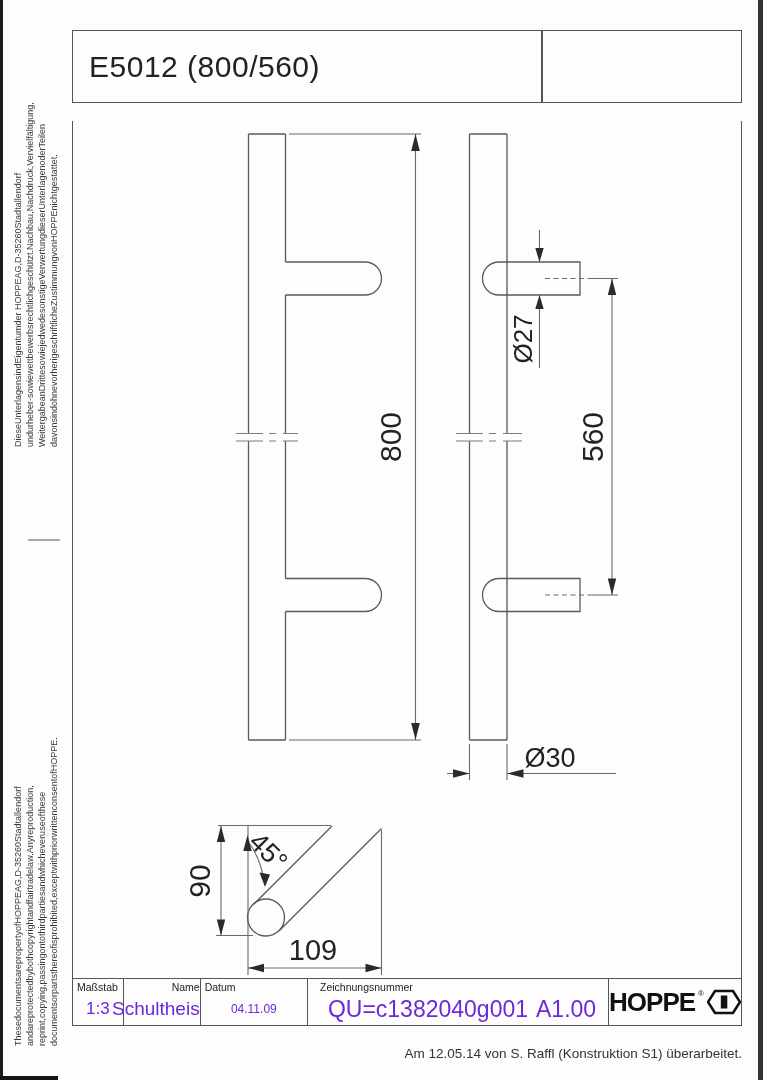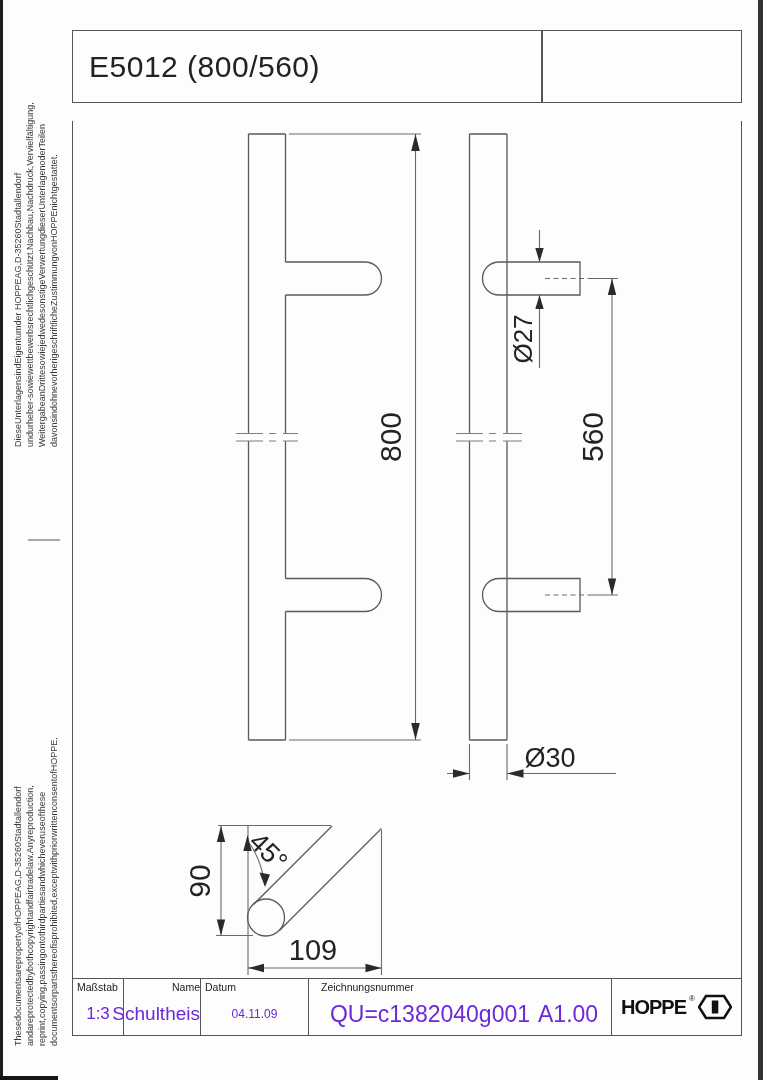--- a/index.html
+++ b/index.html
@@ -35,32 +35,32 @@
   .top-titleblock .divider{position:absolute;left:468px;top:0;width:1.5px;height:100%;background:#555;}
   .sheet-title{position:absolute;left:16px;top:0;height:100%;display:flex;align-items:center;
     font-size:30px;color:#222;letter-spacing:0.5px;}
 
   .main-frame{
     position:absolute;left:72px;top:121px;width:670px;height:857px;box-sizing:border-box;
     border-left:1.5px solid #555;border-right:1.5px solid #555;
   }
 
   .bottom-titleblock{
-    position:absolute;left:72px;top:978px;width:670px;height:58px;
+    position:absolute;left:72px;top:978px;width:670px;height:48px;
     border:1.5px solid #555;box-sizing:border-box;display:flex;
   }
   .tb-cell{border-right:1.2px solid #555;box-sizing:border-box;display:flex;flex-direction:column;}
   .tb-cell:last-child{border-right:none;}
   .tb-label{font-size:10.5px;color:#222;padding:2px 0 0 4px;white-space:nowrap;}
   .tb-value{flex:1;display:flex;align-items:center;justify-content:center;color:#6d28d9;}
   .w-scale{width:51px;}.w-name{width:77px;align-items:flex-end;}.w-date{width:108px;}.w-number{width:295px;margin-left:8px;}.w-logo{flex:1;}
   .v-scale{font-size:17px;}.v-name{font-size:19px;}.v-date{font-size:12px;}
   .v-number{font-size:23px;gap:8px;}
   .logo-wrap{flex:1;display:flex;align-items:center;justify-content:center;gap:3px;}
-  .logo-text{font-size:20px;font-weight:700;letter-spacing:-1px;color:#111;}
+  .logo-text{font-size:26px;font-weight:700;letter-spacing:-1px;color:#111;}
   .logo-reg{font-size:8px;vertical-align:top;position:relative;top:-9px;color:#111;}
 
   .revision-note{position:absolute;right:21px;top:1046px;font-size:13.5px;color:#333;}
 </style>
 </head>
 <body>
 
 <div class="page">
 
   <div class="edge left"></div>
@@ -196,14 +196,15 @@
         <span class="logo-text">HOPPE</span>
           <span class="logo-reg">®</span>
         <svg width="34" height="26" viewBox="0 0 34 26">
           <polygon points="1,13 8,2 26,2 33,13 26,24 8,24" fill="none" stroke="#111" stroke-width="2.6"></polygon>
           <rect x="13.8" y="6.5" width="6.5" height="13" fill="#111"></rect>
         </svg>
       </div>
     </div>
   </div>
 
+  <div class="revision-note">Am 12.05.14 von S. Raffl (Konstruktion S1) überarbeitet.</div>
 
 </div>
 
 </body></html>

